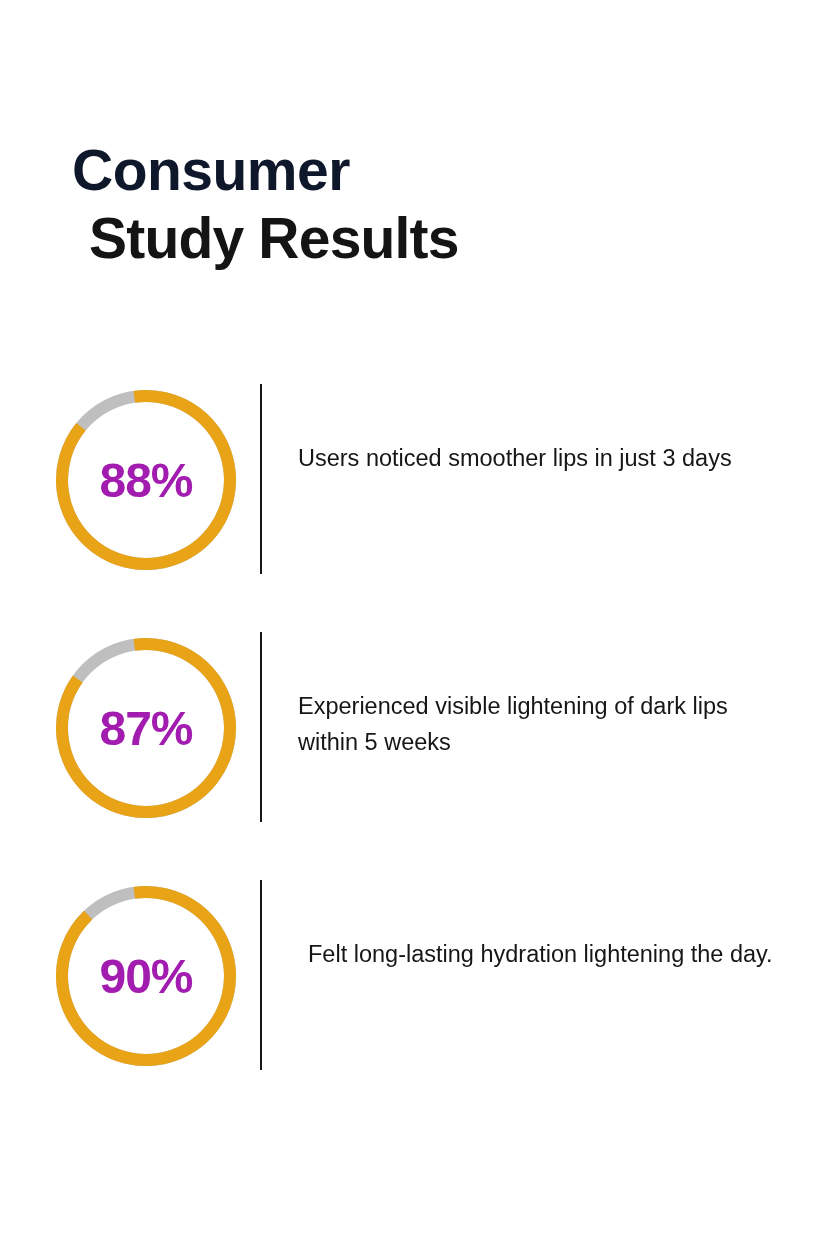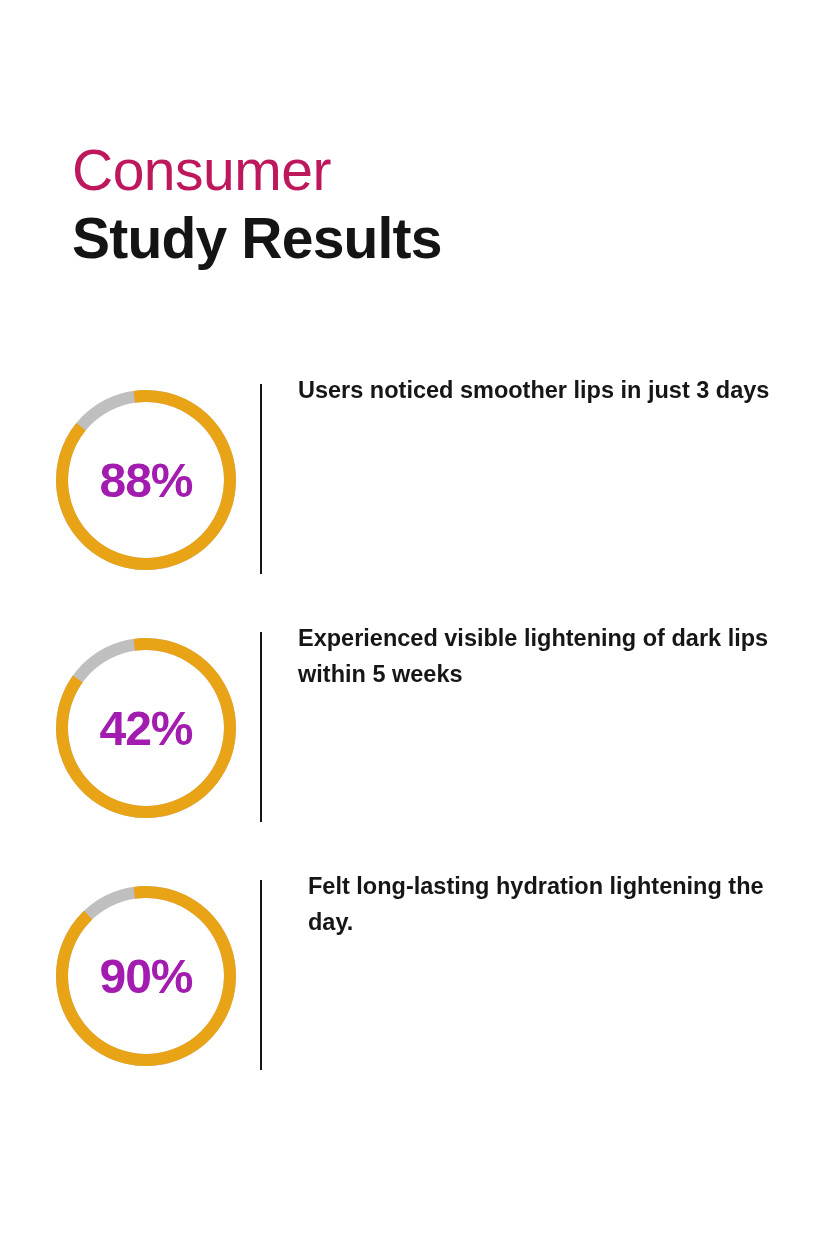--- a/index.html
+++ b/index.html
@@ -27,32 +27,32 @@
   
   .heading {
     position: absolute;
     left: 72px;
     top: 140px;
     width: 680px;
   }
   .heading-line1 {
     font-size: 57px;
     line-height: 1.08;
-    font-weight: 400;
+    font-weight: 700;
     letter-spacing: -0.5px;
-    color: #be185d;
+    color: #0f172a;
     margin: 0;
   }
   .heading-line2 {
     font-size: 57px;
     line-height: 1.08;
     font-weight: 700;
     letter-spacing: -0.8px;
     color: #141414;
-    margin: 0;
+    margin: 17px;
     margin-top: 6px;
   }
 
   
   .stats {
     position: absolute;
     left: 0;
     top: 372px;
     width: 840px;
   }
@@ -98,23 +98,24 @@
     background: #161616;
     margin-left: 16px;
     margin-top: 12px;
   }
 
   .stat-text {
     flex: 1 1 auto;
     font-size: 23.5px;
     line-height: 1.55;
     color: #161616;
-    font-weight: 700;
+    font-weight: 400;
     padding-left: 36px;
     padding-right: 46px;
+    margin-top: 68px;
   }
   .stat-row.row-3 .stat-text {
     padding-left: 46px;
     padding-right: 40px;
   }
 </style>
 </head>
 <body>
 
 <div class="page">
@@ -137,21 +138,21 @@
       <div class="divider"></div>
       <div class="stat-text">Users noticed smoother lips in just 3 days</div>
     </div>
 
     <div class="stat-row row-2">
       <div class="donut-wrap">
         <svg class="donut-svg" viewBox="0 0 196 196">
           <circle cx="98" cy="98" r="84" fill="none" stroke="#BFBFBF" stroke-width="12"></circle>
           <circle id="arc2" cx="98" cy="98" r="84" fill="none" stroke="#E8A317" stroke-width="12" stroke-linecap="butt" transform="rotate(-98 98 98)" stroke-dasharray="459.17518224868417 68.6123835544011"></circle>
         </svg>
-        <div class="donut-label">42%</div>
+        <div class="donut-label">87%</div>
       </div>
       <div class="divider"></div>
       <div class="stat-text">Experienced visible lightening of dark lips within 5 weeks</div>
     </div>
 
     <div class="stat-row row-3">
       <div class="donut-wrap">
         <svg class="donut-svg" viewBox="0 0 196 196">
           <circle cx="98" cy="98" r="84" fill="none" stroke="#BFBFBF" stroke-width="12"></circle>
           <circle id="arc3" cx="98" cy="98" r="84" fill="none" stroke="#E8A317" stroke-width="12" stroke-linecap="butt" transform="rotate(-98 98 98)" stroke-dasharray="475.00880922277673 52.77875658030854"></circle>

